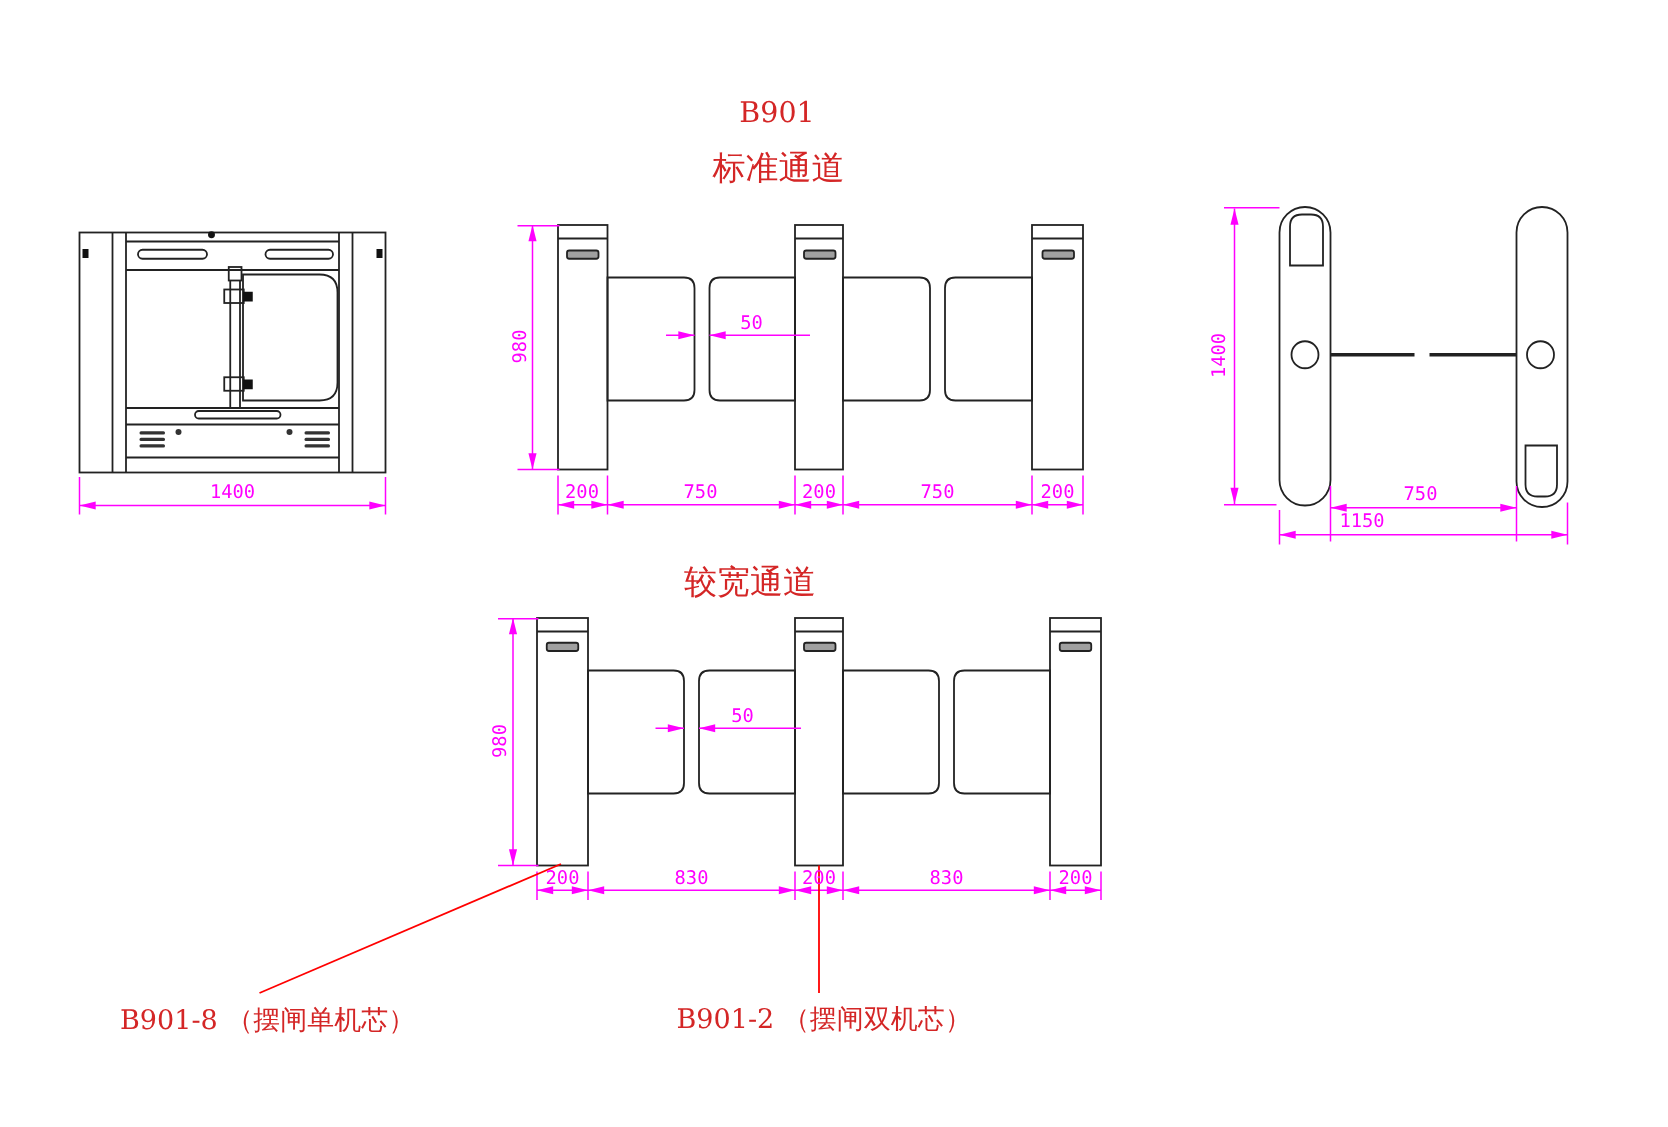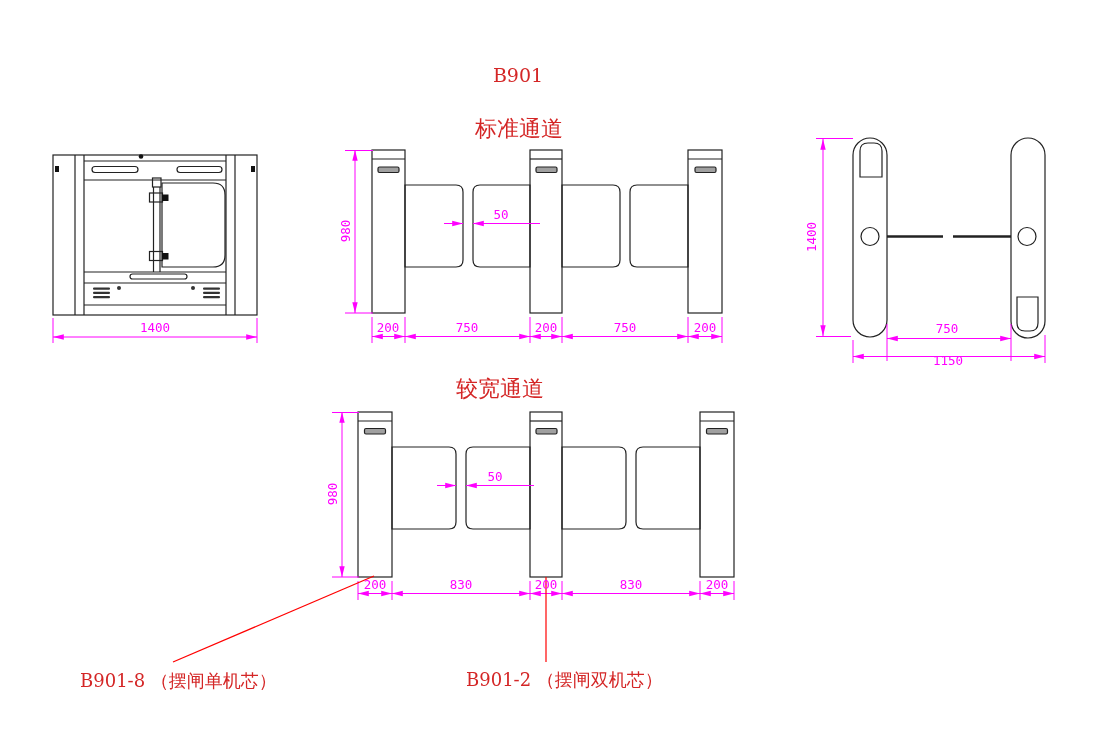--- a/index.html
+++ b/index.html
@@ -170,41 +170,41 @@
     </g>
   </g>
 
   <g stroke="#ff0000" stroke-width="1.2">
     <line x1="374" y1="576" x2="173" y2="662"></line>
     <line x1="546" y1="577" x2="546" y2="662"></line>
   </g>
 </svg>
 
 <div class="txt red-title" style="left:518px;top:66px;font-size:19px;">B901</div>
-<div class="txt red-title" style="left:519px;top:101px;font-size:22px;margin-top:16px;">标准通道</div>
+<div class="txt red-title" style="left:519px;top:101px;font-size:22px;">标准通道</div>
 <div class="txt red-title" style="left:500px;top:377px;font-size:22px;">较宽通道</div>
 
 <div class="txt dim" style="left:155px;top:321px;">1400</div>
 
 <div class="txt dim rot" style="left:346px;top:231px;">980</div>
 <div class="txt dim" style="left:501px;top:208px;">50</div>
 <div class="txt dim" style="left:388px;top:321px;">200</div>
 <div class="txt dim" style="left:467px;top:321px;">750</div>
 <div class="txt dim" style="left:546px;top:321px;">200</div>
 <div class="txt dim" style="left:625px;top:321px;">750</div>
 <div class="txt dim" style="left:705px;top:321px;">200</div>
 
 <div class="txt dim rot" style="left:812px;top:237px;">1400</div>
 <div class="txt dim" style="left:947px;top:322px;">750</div>
-<div class="txt dim" style="left:948px;top:340px;margin-top:14px;">1150</div>
+<div class="txt dim" style="left:908px;top:340px;">1150</div>
 
 <div class="txt dim rot" style="left:333px;top:494px;">980</div>
 <div class="txt dim" style="left:495px;top:470px;">50</div>
 <div class="txt dim" style="left:375px;top:578px;">200</div>
 <div class="txt dim" style="left:461px;top:578px;">830</div>
 <div class="txt dim" style="left:546px;top:578px;">200</div>
 <div class="txt dim" style="left:631px;top:578px;">830</div>
 <div class="txt dim" style="left:717px;top:578px;">200</div>
 
 <div class="txt callout" style="left:80px;top:672px;">B901-8 （摆闸单机芯）</div>
-<div class="txt callout" style="left:466px;top:671px;">B901-2 （摆闸双机芯）</div>
+<div class="txt callout" style="left:451px;top:671px;">B901-2 （摆闸双机芯）</div>
 
 </div>
 
 </body></html>

